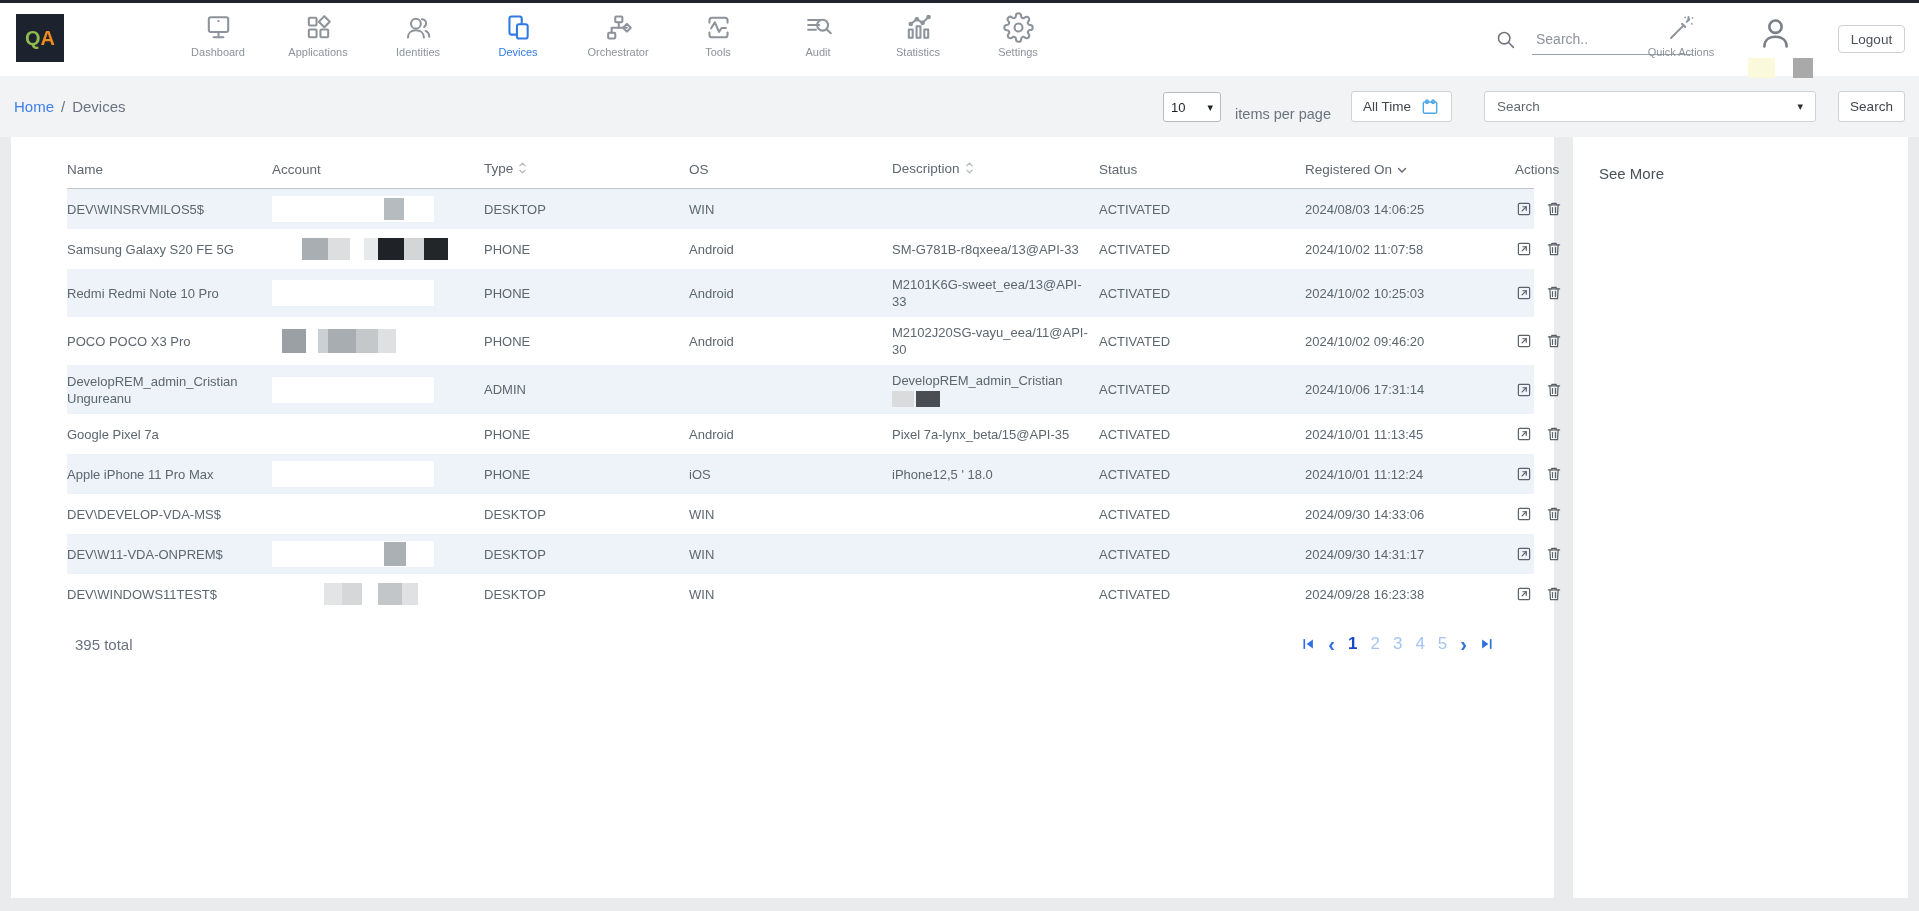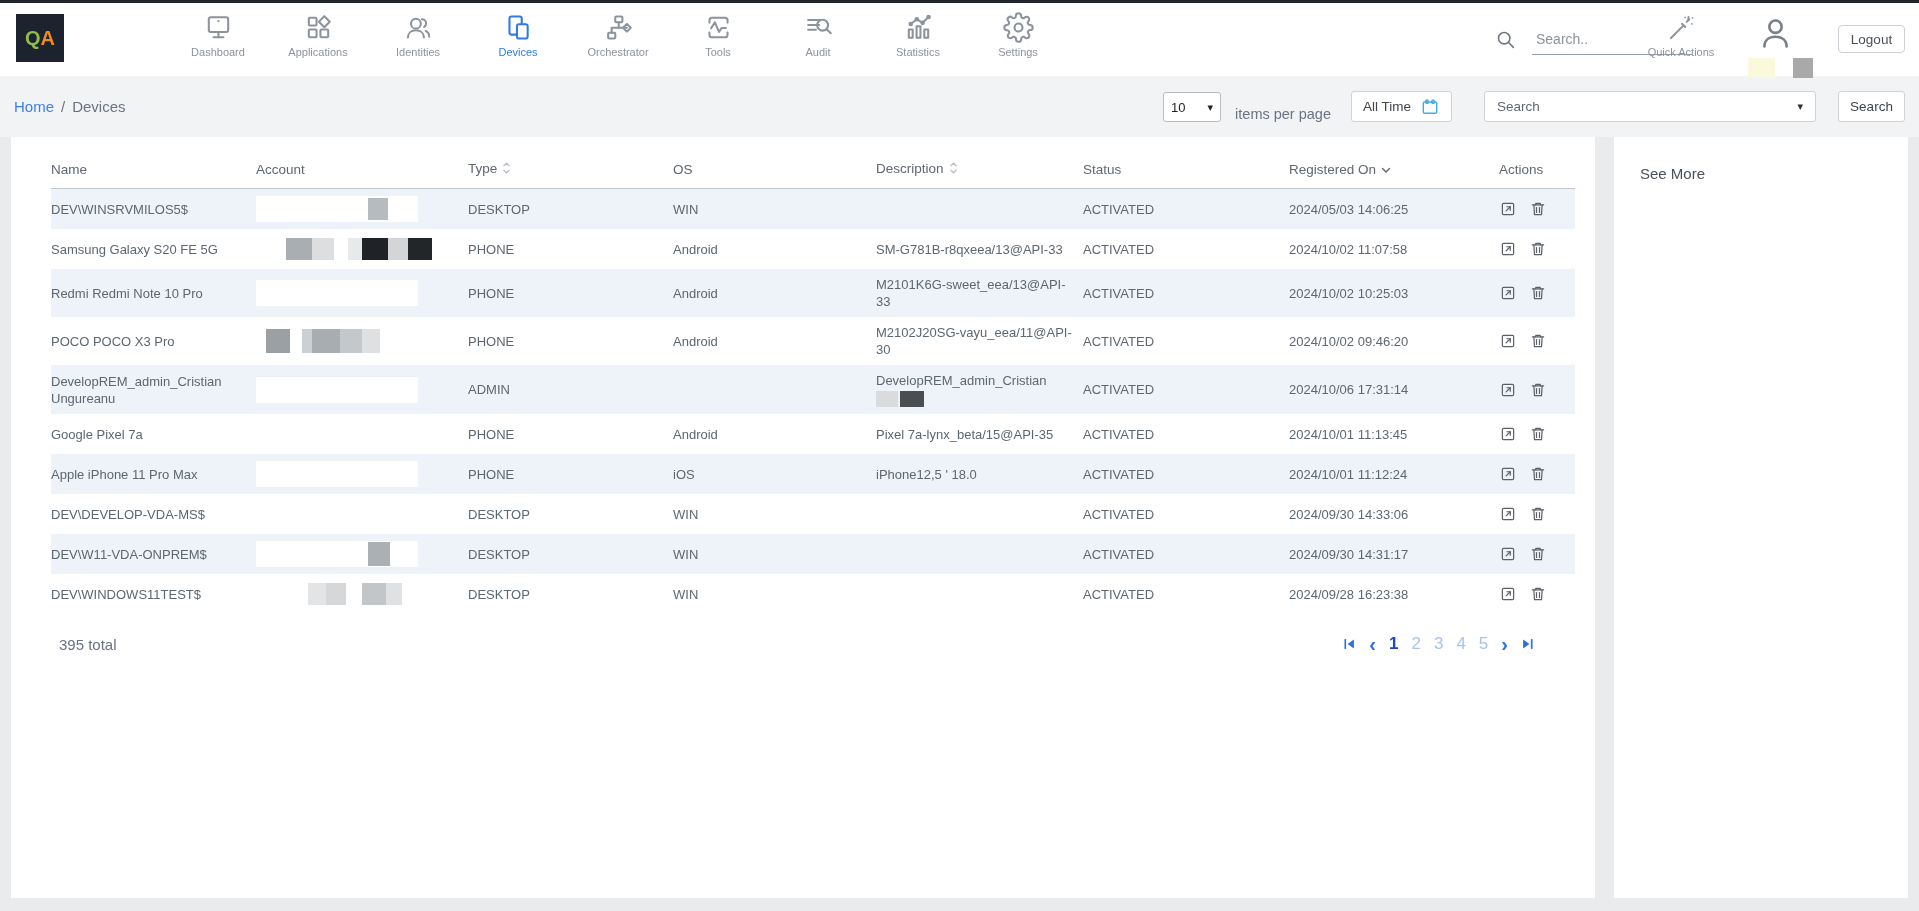--- a/index.html
+++ b/index.html
@@ -49,22 +49,22 @@
           display:flex; align-items:center; padding:0 11px; font-size:13.5px; color:#3f454c; cursor:pointer; }
   .alltime-btn .ic { width:20px; height:20px; color:#49a8e8; margin-left:9px; }
   .search-dd { margin-left:32px; width:332px; height:31px; border:1px solid #cfd3d7; border-radius:3px; background:#fff;
           display:flex; align-items:center; justify-content:space-between; padding:0 12px; font-size:13.5px; color:#60676e; cursor:pointer; }
   .dd-caret { font-size:11px; color:#2b2f33; }
   .search-btn { margin-left:22px; width:67px; height:31px; border:1px solid #cfd3d7; border-radius:3px; background:#fff;
           font-size:13.5px; color:#3f454c; cursor:pointer; font-family:"Liberation Sans", sans-serif; }
 
   
   .content { display:flex; padding:0 11px; gap:19px; height:761px; }
-  .main-card { flex:1; background:#fff; padding:18px 20px 0 40px; }
-  .side-card { width:294px; background:#fff; padding:28px 18px 0 26px; }
+  .main-card { flex:1; background:#fff; padding:18px 20px 0 56px; }
+  .side-card { width:335px; background:#fff; padding:28px 18px 0 26px; }
 
   table { width:100%; border-collapse:collapse; table-layout:fixed; font-size:13px; color:#5d6770; }
   thead th { text-align:left; font-weight:normal; color:#5f6771; font-size:13.5px; padding:6px 0 10px;
           border-bottom:1px solid #c2c6ca; white-space:nowrap; }
   thead th .sorticons { display:inline-block; vertical-align:middle; margin-left:5px; }
   tbody td { padding:7px 6px 7px 0; vertical-align:middle; line-height:17px; }
   tr.odd { background:#edf3f9; }
   .blocks { display:flex; align-items:center; height:26px; }
   .blocks.backing { background:#fff; width:162px; }
   .blocks span { display:inline-block; }
@@ -285,21 +285,21 @@
               <div class="blocks backing">
                 <span style="margin-left:112px;width:20px;height:22px;background:#b6bbbf"></span>
               </div>
             </td>
             <td>DESKTOP</td>
             <td>WIN</td>
             <td>
               <div></div>
             </td>
             <td>ACTIVATED</td>
-            <td>2024/05/03 14:06:25</td>
+            <td>2024/08/03 14:06:25</td>
             <td>
               <div class="act-icons">
                 <span class="act-btn">
                   <svg class="ic" viewBox="0 0 24 24" fill="none" stroke="currentColor" stroke-width="1.6" stroke-linecap="round" stroke-linejoin="round">
                     <rect x="4.5" y="4.5" width="15" height="15" rx="1.5"></rect>
                     <path d="M9.5 14.5l5.5-5.5"></path>
                     <path d="M10.5 9H15v4.5"></path>
                   </svg>
                 </span>
                 <span class="act-btn">

